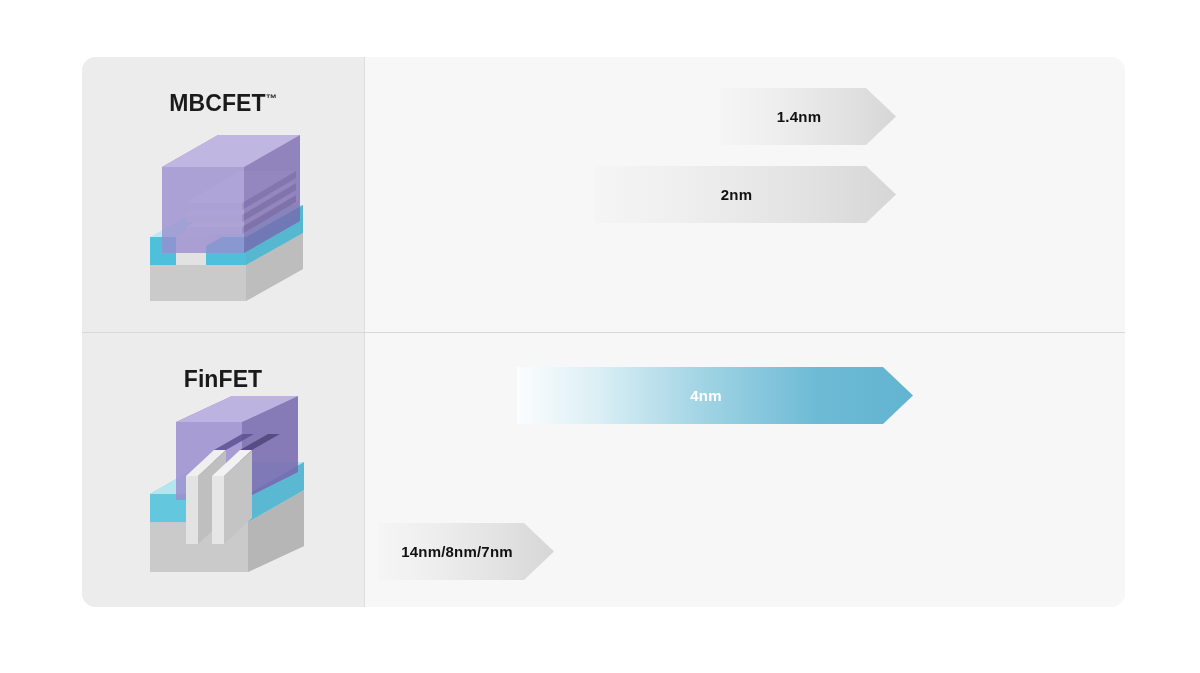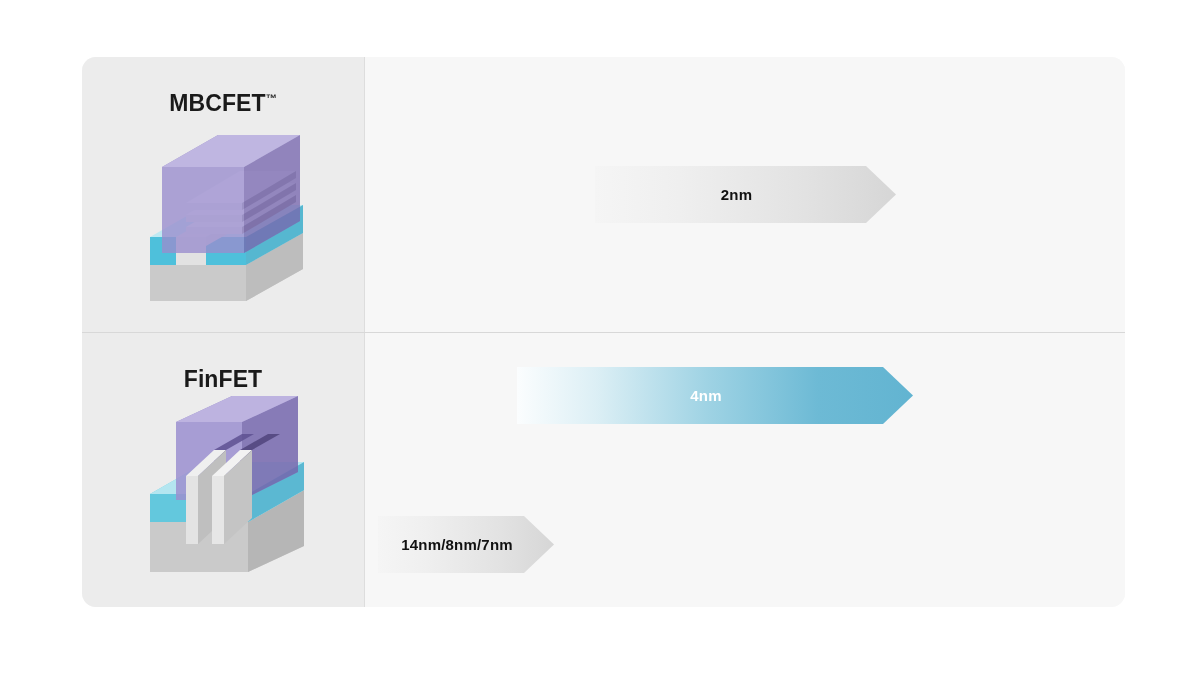--- a/index.html
+++ b/index.html
@@ -157,21 +157,21 @@
   }
 
   
   .bar-14   { left: 356px; top: 31px;  width: 176px; }
   .bar-2    { left: 231px; top: 109px; width: 301px; }
   .bar-3    { left: 54px;  top: 188px; width: 414px; }
 
   
   .bar-4    { left: 153px; top: 35px;  width: 396px; justify-content: center; }
   .bar-5    { left: 79px;  top: 113px; width: 343px; }
-  .bar-147  { left: 14px;  top: 184px; width: 176px; }
+  .bar-147  { left: 14px;  top: 191px; width: 176px; }
 
   
   .fet-svg { display: block; }
 </style>
 </head>
 <body>
 
 <div id="root">
 
   <div class="roadmap-card">
@@ -218,20 +218,23 @@
               <polygon points="34,38 90,6 172,6 172,92 116,124 34,124" fill="#8C7FC0"></polygon>
               <polygon points="34,38 116,38 116,124 34,124" fill="#9C8FD0" opacity="0.85"></polygon>
               <polygon points="116,38 172,6 172,92 116,124" fill="#7566AD" opacity="0.9"></polygon>
               <polygon points="34,38 90,6 172,6 116,38" fill="#B3A8DE"></polygon>
             </g>
           </svg>
         </div>
       </div>
 
       <div class="bars-cell">
+        <div class="bar bar-grey bar-14">
+          <span class="bar-label">1.4nm</span>
+        </div>
         <div class="bar bar-grey bar-2">
           <span class="bar-label">2nm</span>
         </div>
       </div>
     </div>
 
     <div class="row row-finfet">
 
       <div class="label-cell">
         <div class="tech-title tech-title-finfet"><span>FinFET</span><span class="tm"></span></div>

